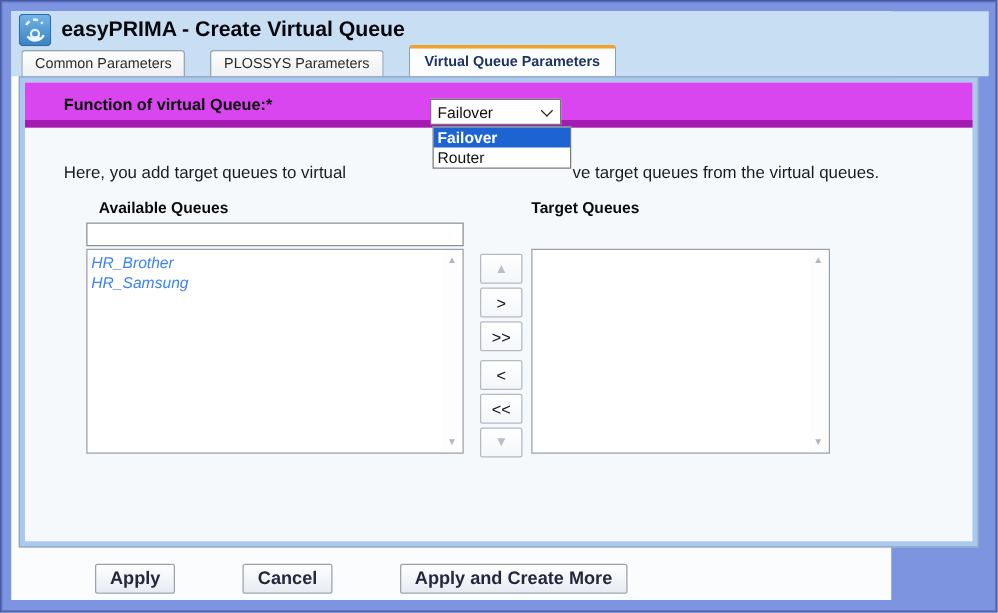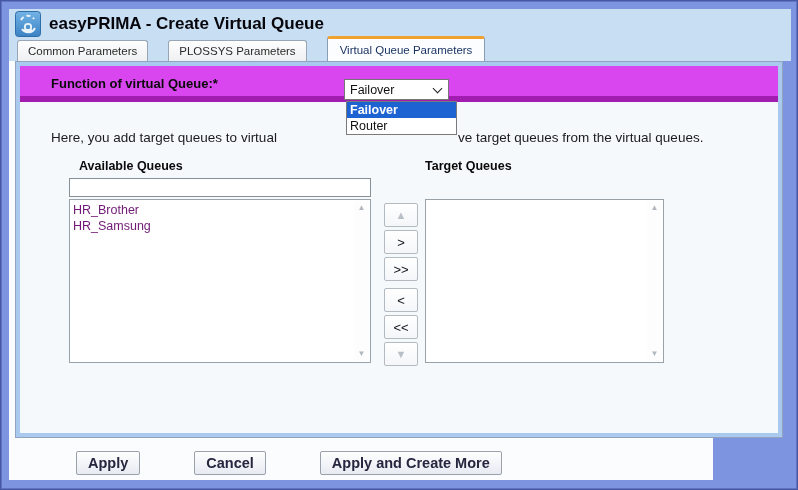--- a/index.html
+++ b/index.html
@@ -13,21 +13,21 @@
   
   .header{position:absolute;left:0;top:0;width:782px;height:52px;background:#c8def3;}
   .app-icon{position:absolute;left:6px;top:2px;width:26px;height:26px;}
   .window-title{position:absolute;left:40px;top:5px;font-size:17px;font-weight:bold;color:#06060c;white-space:nowrap;}
 
   .tabs{position:absolute;left:8px;bottom:0;display:flex;gap:20px;align-items:flex-end;}
   .tab{font-size:11.5px;color:#2b2b2b;background:linear-gradient(#fefefe,#eff0f2);
     border:1px solid #98a5b4;border-bottom:none;border-radius:3px 3px 0 0;
     padding:4px 10px;white-space:nowrap;cursor:default;}
   .tab.active{background:#fcfdff;border-color:#8b9cb6;border-top:3px solid #f0a22e;
-    padding:5px 12px 5px;color:#1c3464;}
+    padding:5px 12px 5px;color:#1c3464;font-weight:bold;}
 
   
   .panel{position:absolute;left:6px;top:52px;width:768px;height:377px;
     border:1px solid #92a3bd;background:#a9c9ee;}
   .panel-inner{position:absolute;inset:4px;background:#f6f9fc;overflow:visible;}
 
   .row1{position:relative;width:100%;height:36px;background:#d946ef;border-bottom:6px solid #a21caf;text-align:center;}
   .function-label{position:absolute;left:31px;top:10px;font-size:13px;font-weight:bold;color:#0a0a0a;white-space:nowrap;}
 
   .select-box{position:absolute;left:324px;top:13px;width:105px;height:21px;
@@ -48,21 +48,21 @@
   .available-label{left:49px;margin-left:10px;}
   .target-label{left:405px;}
 
   .filter-input{position:absolute;left:49px;top:112px;width:302px;height:19px;
     border:1px solid #878f98;background:#fff;font-size:12.5px;padding:0 3px;
     font-family:"Liberation Sans",sans-serif;}
 
   .listbox{position:absolute;top:133px;height:164px;background:#fff;border:1px solid #99a1a9;}
   .available-list{left:49px;width:302px;}
   .target-list{left:405px;width:239px;}
-  .list-item{font-size:12.5px;color:#701a75;line-height:16px;padding:0 0 0 3px;white-space:nowrap;cursor:default;}
+  .list-item{font-size:12.5px;color:#3b82f6;line-height:16px;padding:0 0 0 3px;white-space:nowrap;cursor:default;font-style:italic;}
   .list-item:first-child{padding-top:2px;}
 
   .scrollcol{position:absolute;right:1px;top:1px;bottom:1px;width:15px;
     display:flex;flex-direction:column;justify-content:space-between;align-items:center;
     padding:3px 0;background:#fdfdfd;}
   .scroll-arrow{font-size:8px;color:#b2b8bd;line-height:8px;cursor:default;}
 
   .transfer-btn{position:absolute;left:364px;width:34px;height:24px;
     background:linear-gradient(#ffffff,#f4f6f9);border:1px solid #b3bac2;border-radius:2px;
     display:flex;align-items:center;justify-content:center;

